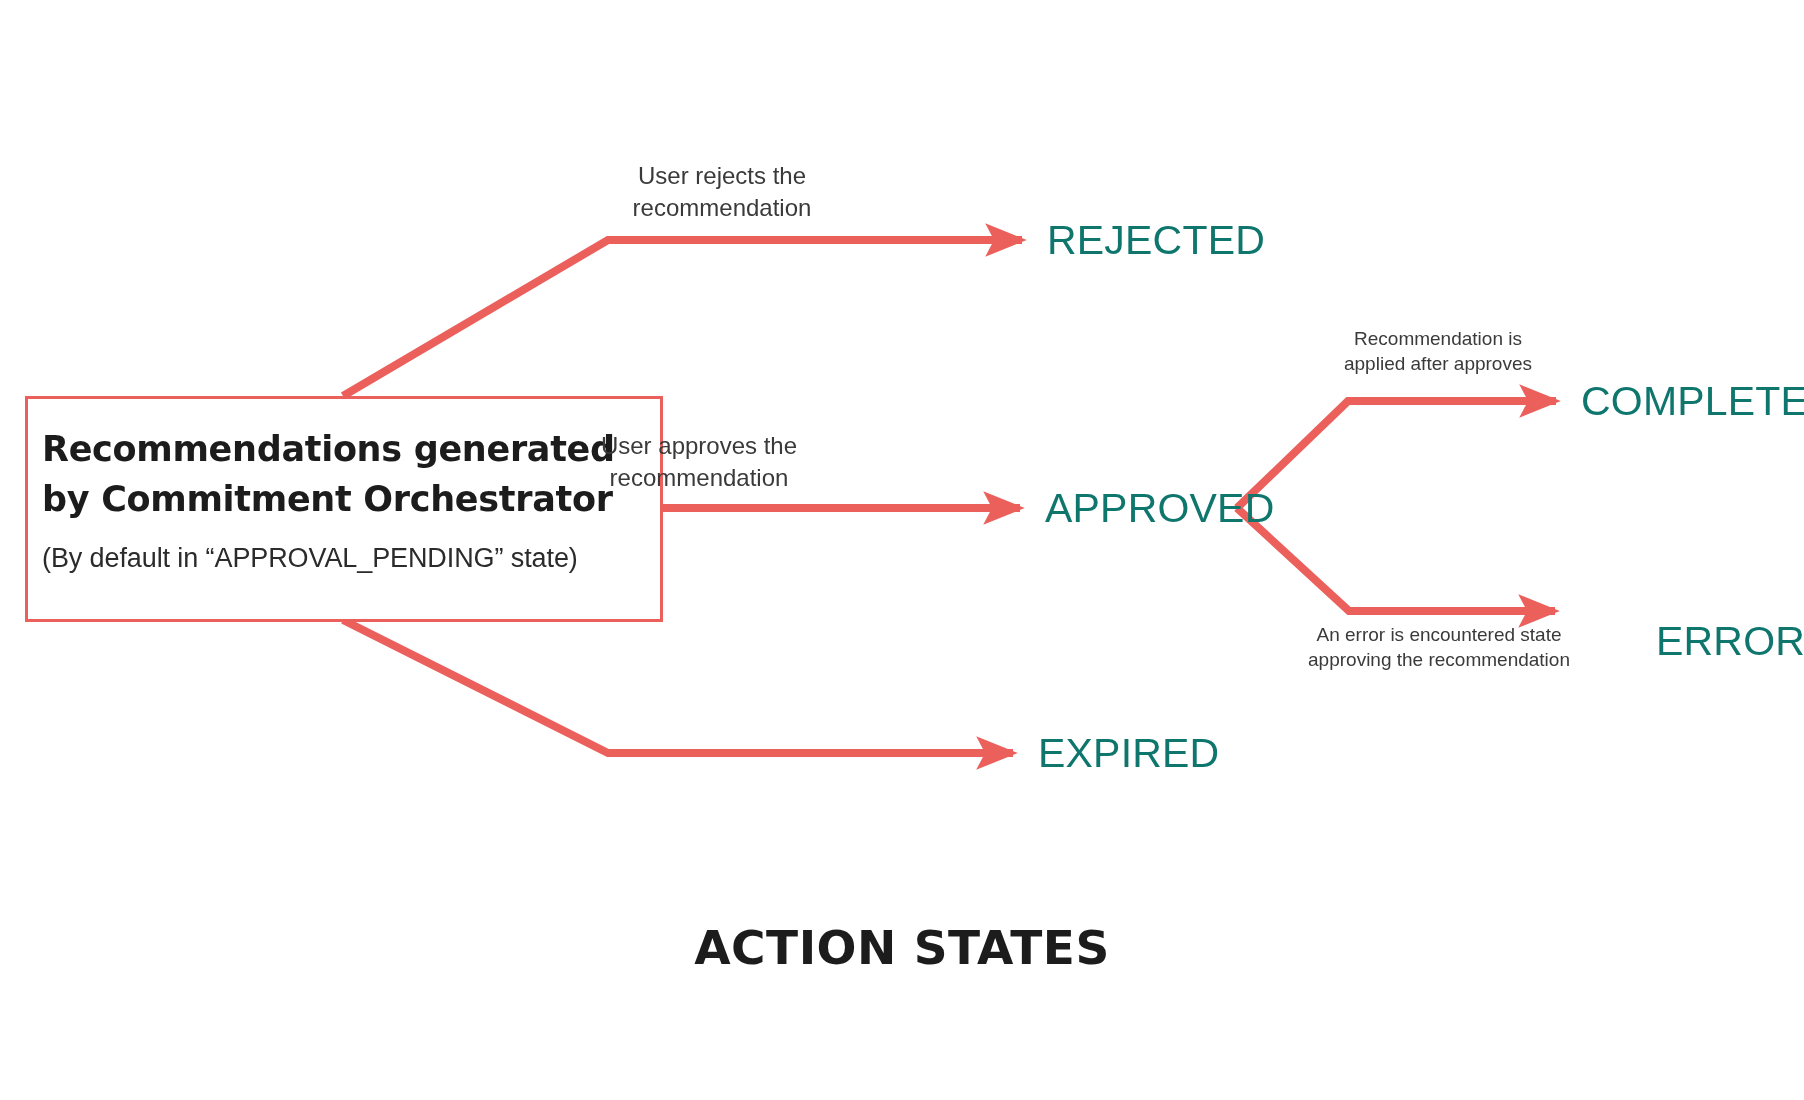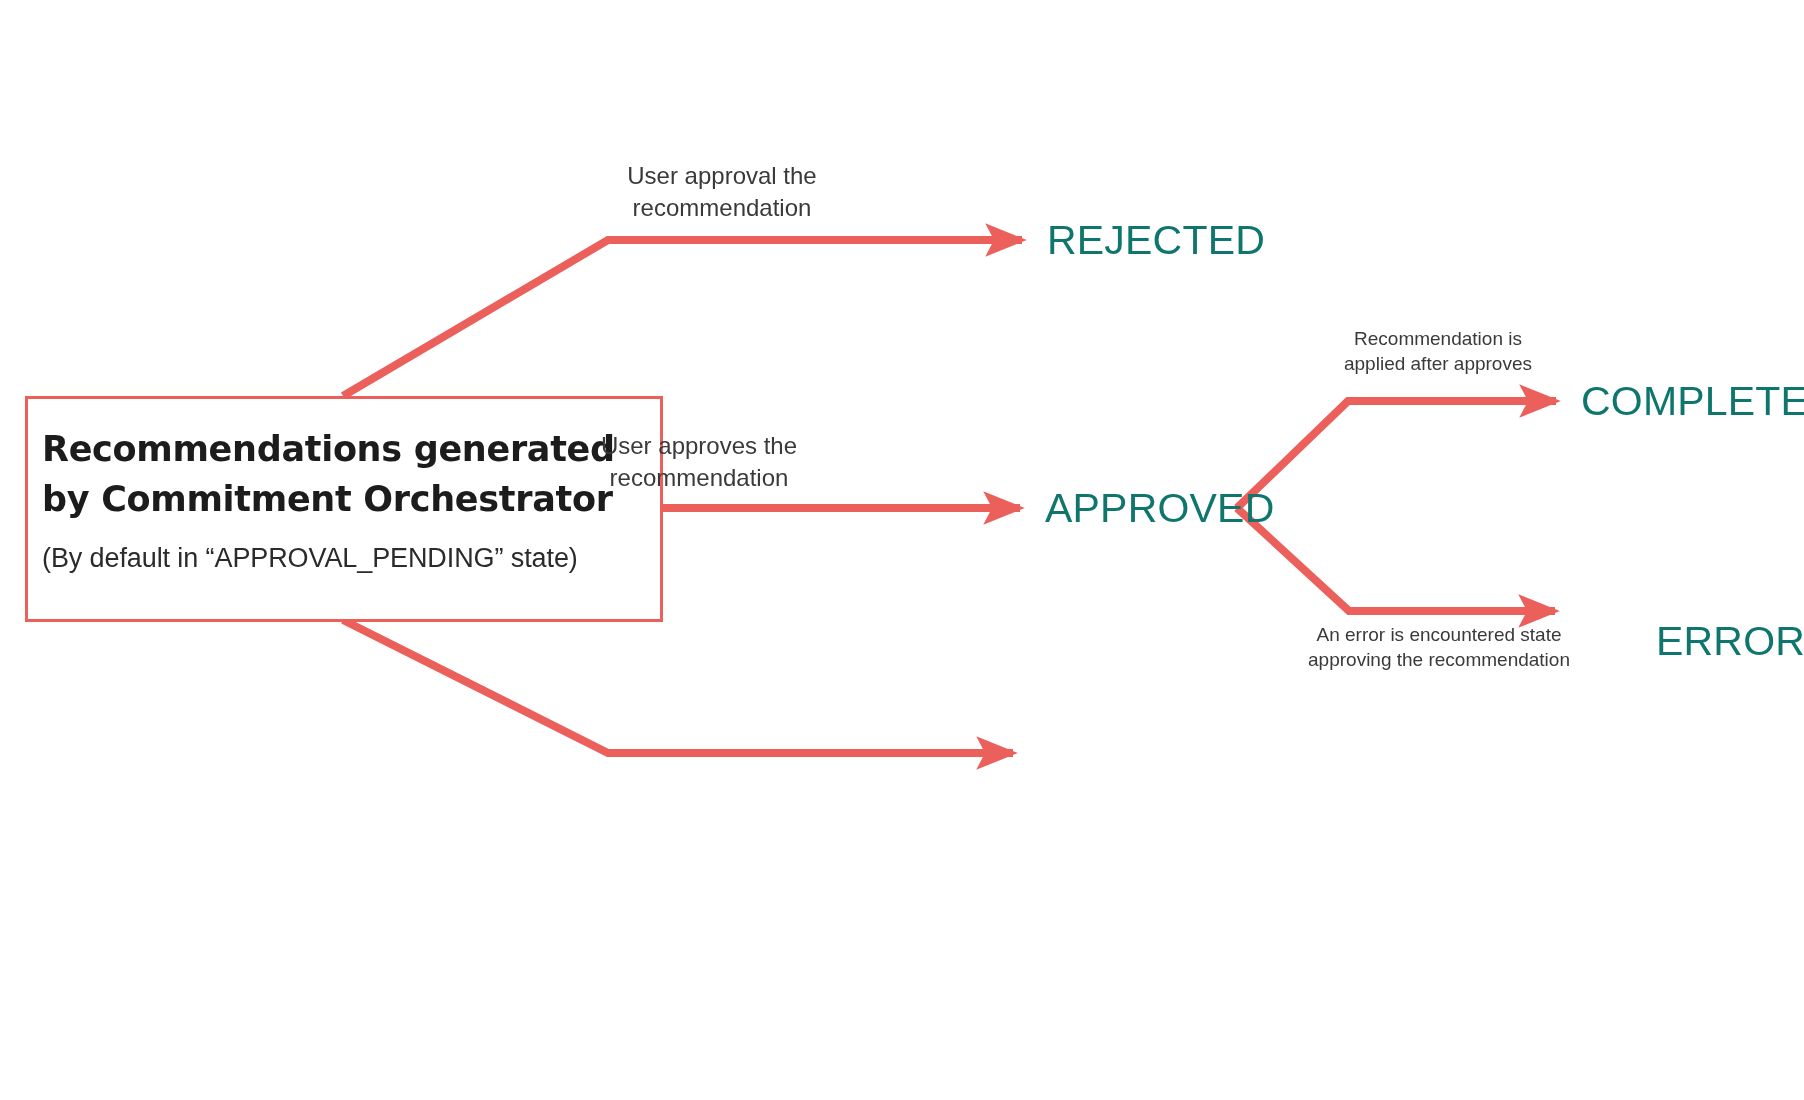--- a/index.html
+++ b/index.html
@@ -105,36 +105,38 @@
 
     <path d="M1237,508 L1349,611 L1555,611" fill="none" stroke="#ec605c" stroke-width="8" stroke-linejoin="miter" stroke-linecap="butt" marker-end="url(#arrowhead)"></path>
   </svg>
 
   <div class="source-box">
     <div class="source-title">Recommendations generated
 by Commitment Orchestrator</div>
     <div class="source-sub">(By default in “APPROVAL_PENDING” state)</div>
   </div>
 
-  <div class="edge-label edge-md" style="left:607px; top:160px; width:230px;">User approval the
+  <div class="edge-label edge-md" style="left:607px; top:160px; width:230px;">User rejects the
 recommendation</div>
 
   <div class="edge-label edge-md" style="left:584px; top:430px; width:230px;">User approves the
 recommendation</div>
 
 
   <div class="edge-label edge-sm" style="left:1283px; top:326px; width:310px;">Recommendation is
 applied after approves</div>
 
   <div class="edge-label edge-sm" style="left:1264px; top:622px; width:350px;">An error is encountered state
 approving the recommendation</div>
 
   <div class="state-label state-lg" style="left:1047px; top:217px;">REJECTED</div>
 
   <div class="state-label state-lg" style="left:1045px; top:485px;">APPROVED</div>
 
+  <div class="state-label state-lg" style="left:1038px; top:730px;">EXPIRED</div>
 
   <div class="state-label state-lg" style="left:1581px; top:378px;">COMPLETED</div>
 
   <div class="state-label state-lg" style="left:1656px; top:588px;margin-top:30px;">ERROR</div>
 
+  <div class="diagram-title">ACTION STATES</div>
 
 </div>
 
 </body></html>

